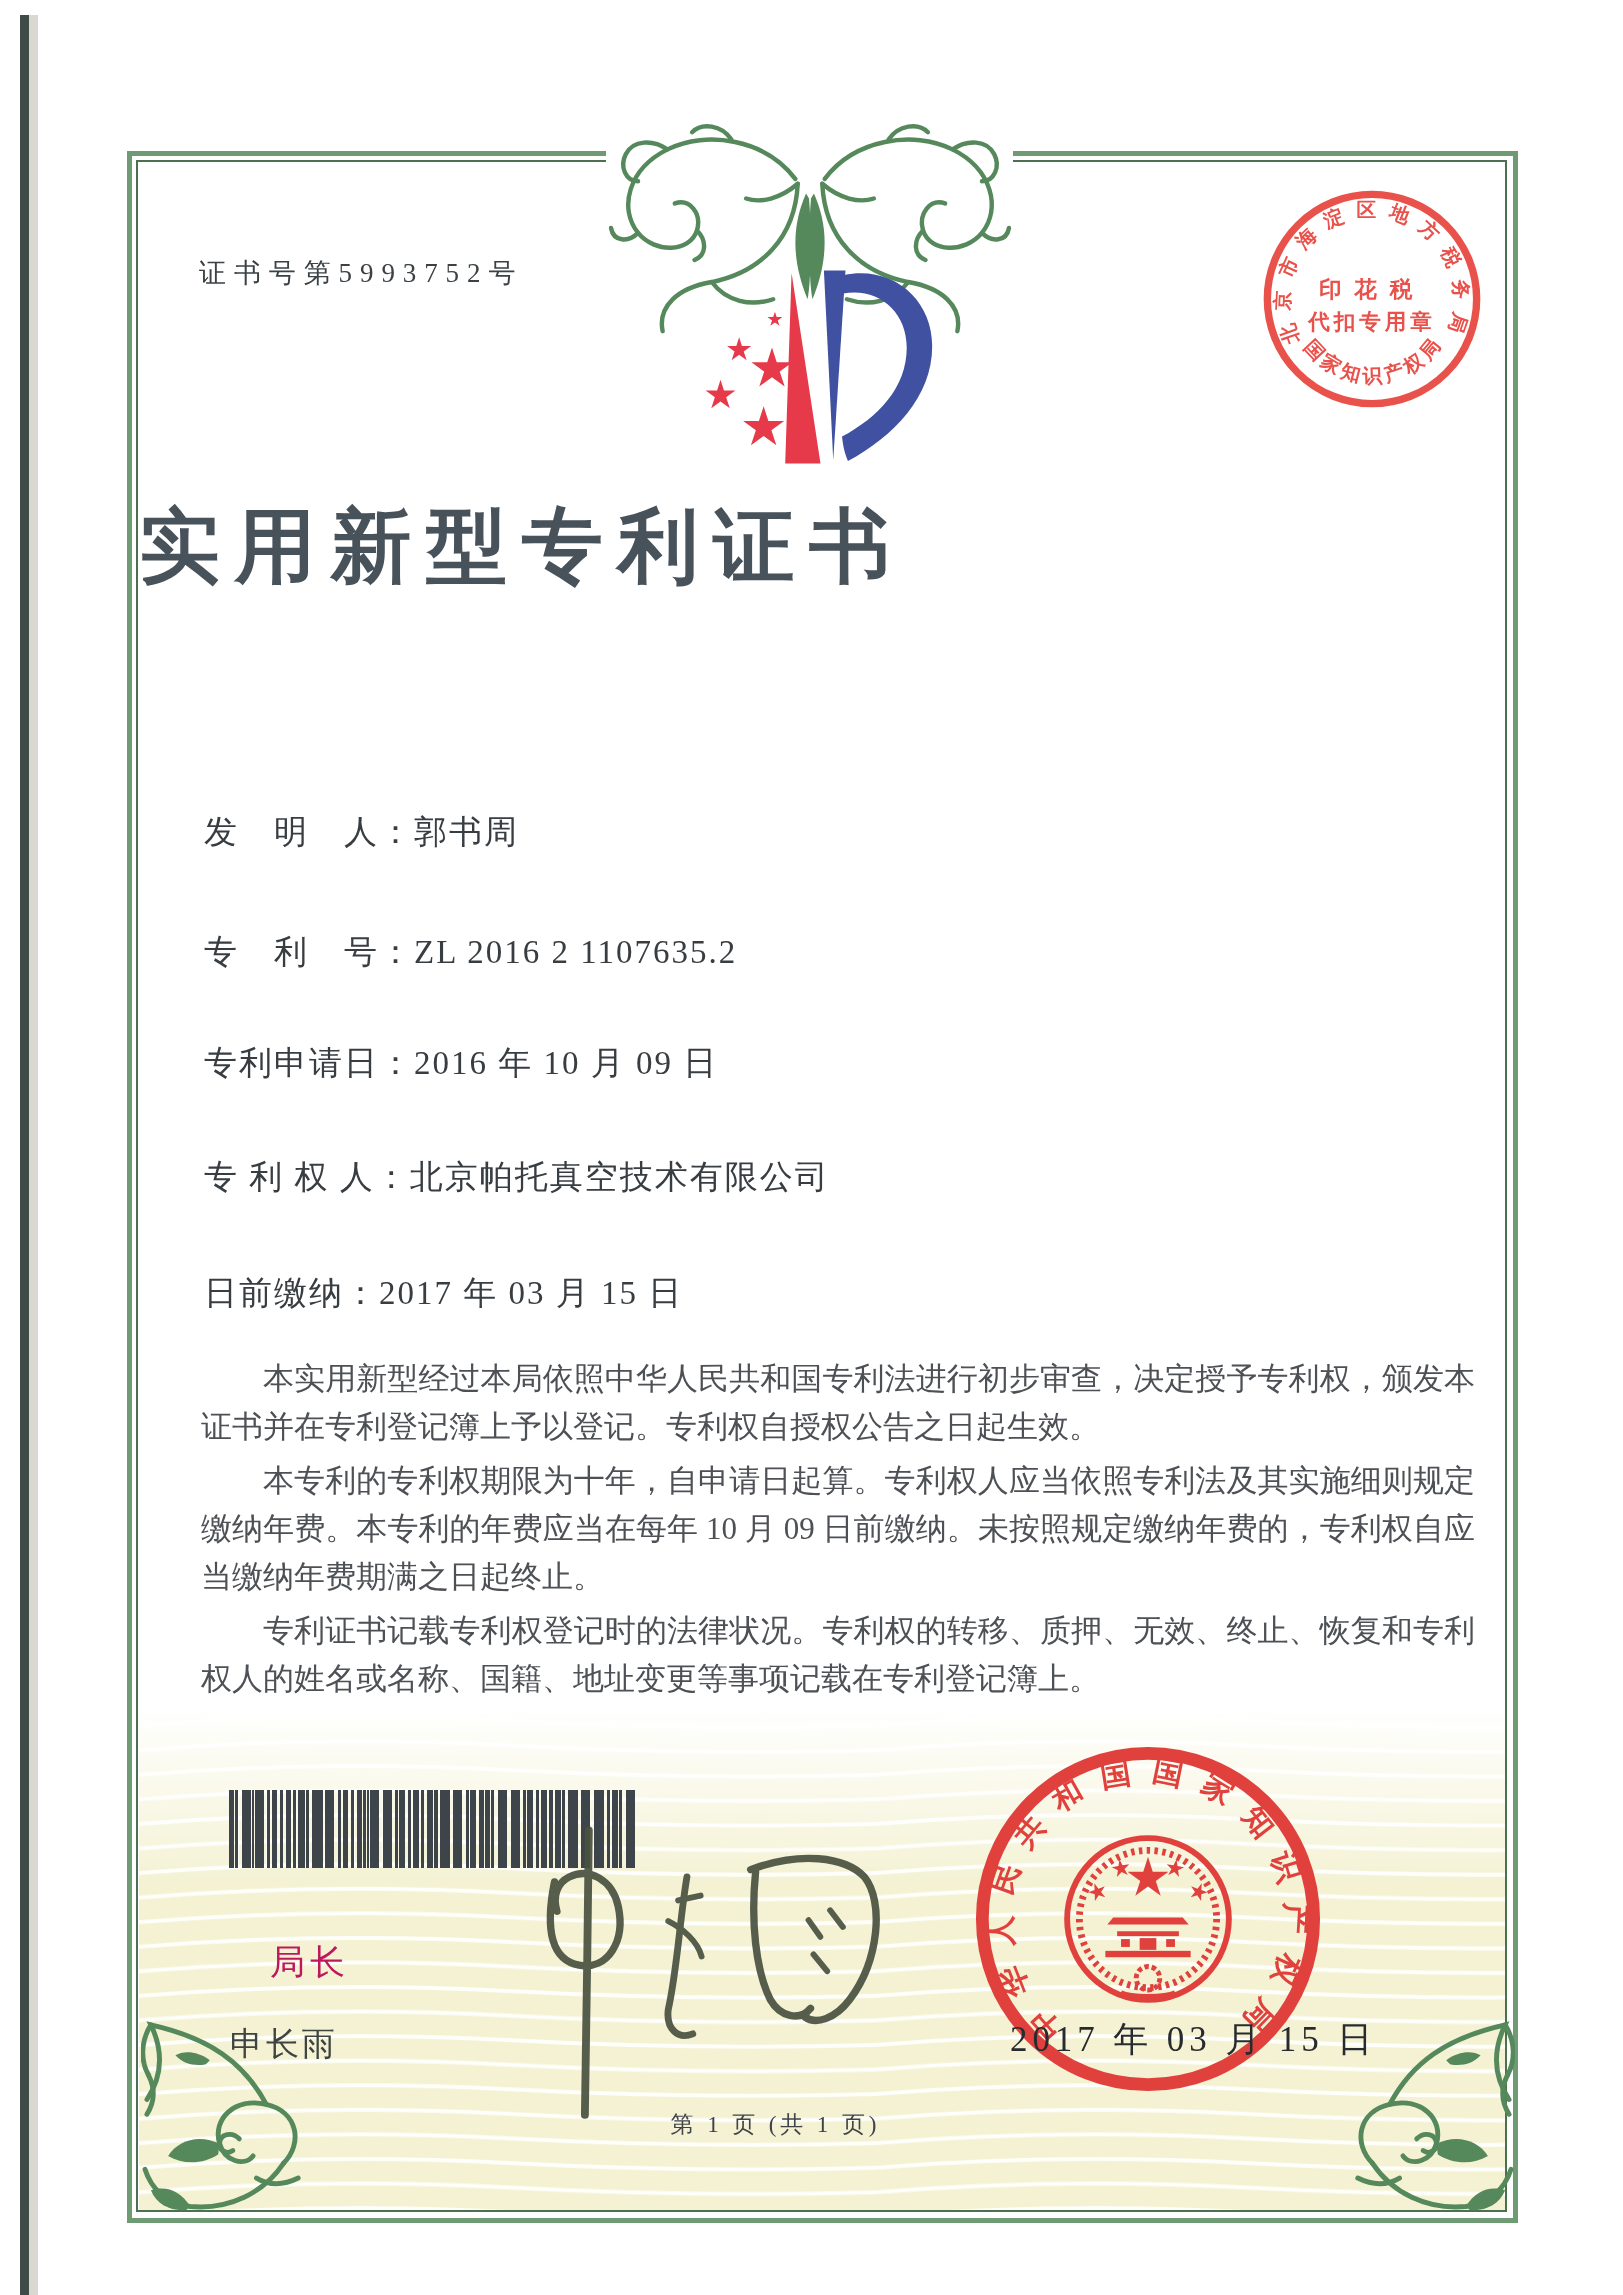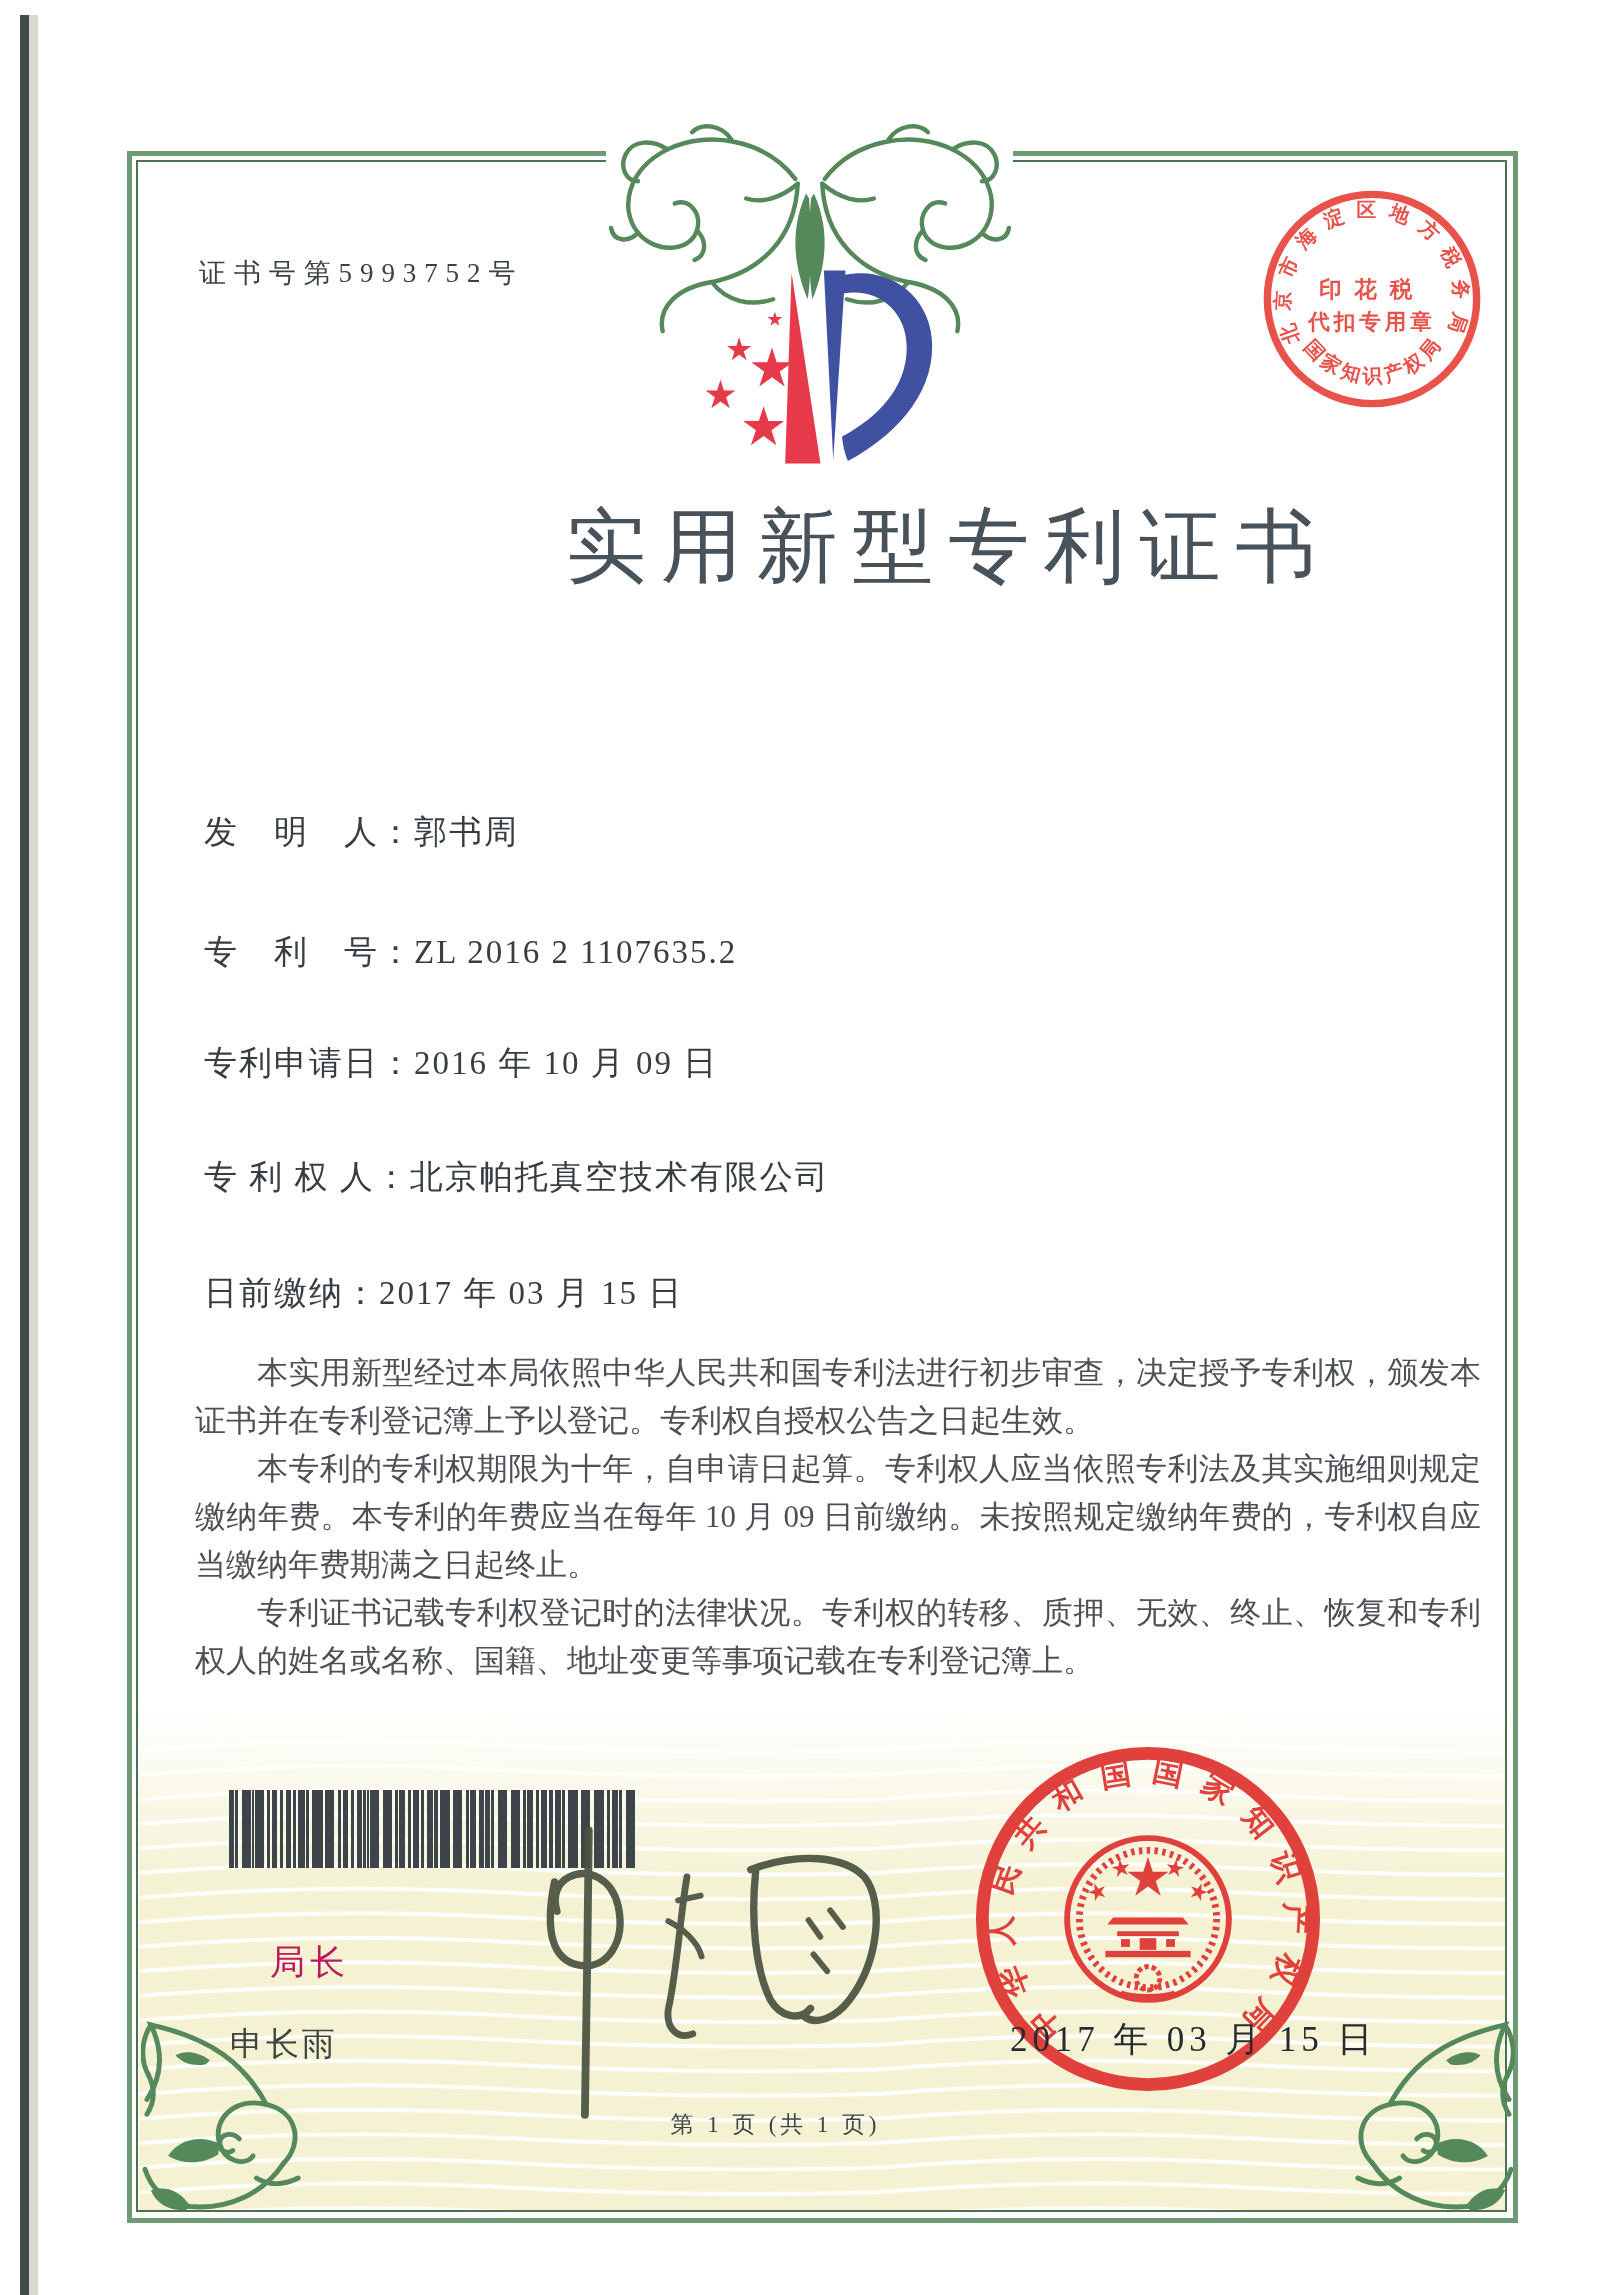--- a/index.html
+++ b/index.html
@@ -17,27 +17,27 @@
   .line-mask{position:absolute;left:606px;top:146px;width:407px;height:24.5px;background:#ffffff;}
   
   .panel{position:absolute;left:139px;top:1708px;width:1368px;height:504px;}
   
   .dragons{position:absolute;left:584px;top:110px;width:452px;height:236px;}
   .corner-br{position:absolute;left:1343px;top:2016px;width:172px;height:221px;}
   .corner-bl{position:absolute;left:141px;top:2016px;width:172px;height:221px;transform:scaleX(-1);}
   
   .cert-no{position:absolute;left:199px;top:255px;font-size:27px;letter-spacing:7.9px;color:#3b4145;}
   .logo{position:absolute;left:697px;top:265px;width:245px;height:206px;}
-  .title{position:absolute;left:139px;top:493px;width:1192px;text-align:right;
-         font-size:81px;font-weight:400;letter-spacing:14.7px;color:#48525a;}
+  .title{position:absolute;left:139px;top:493px;width:1192px;text-align:left;
+         font-size:81px;font-weight:700;letter-spacing:14.7px;color:#48525a;}
   .field{position:absolute;left:204px;font-size:33px;letter-spacing:2px;color:#383d41;white-space:nowrap;}
   .f0{top:694px}.f1{top:810px}.f2{top:930px}.f3{top:1041px}.f4{top:1155px}.f5{top:1271px}
   .paras{position:absolute;left:195px;top:1349px;width:1286px;font-size:31px;line-height:48px;
          text-align:justify;color:#4d5054;}
-  .paras p{margin:0;text-indent:2em;}
+  .paras p{margin:6px;text-indent:2em;}
   .barcode{position:absolute;left:229px;top:1790px;width:407px;height:78px;
      background-image:
        repeating-linear-gradient(90deg,#3e454a 0 2.9px,transparent 2.9px 6.4px),
        repeating-linear-gradient(90deg,#3e454a 0 5.4px,transparent 5.4px 14.2px),
        repeating-linear-gradient(90deg,#3e454a 0 2px,transparent 2px 23px),
        repeating-linear-gradient(90deg,transparent 0 8.3px,#fdfcf3 8.3px 10.3px,transparent 10.3px 29px);}
   .signer-title{position:absolute;left:230px;top:1939px;font-size:35px;letter-spacing:4.9px;color:#be185d;margin-left:40px;}
   .signer-name{position:absolute;left:230px;top:2022px;font-size:33px;letter-spacing:2.9px;color:#3e443f;}
   .signature{position:absolute;left:456px;top:1823px;width:452px;height:309px;}
   .tax-seal{position:absolute;left:1259px;top:186px;width:226px;height:226px;}

